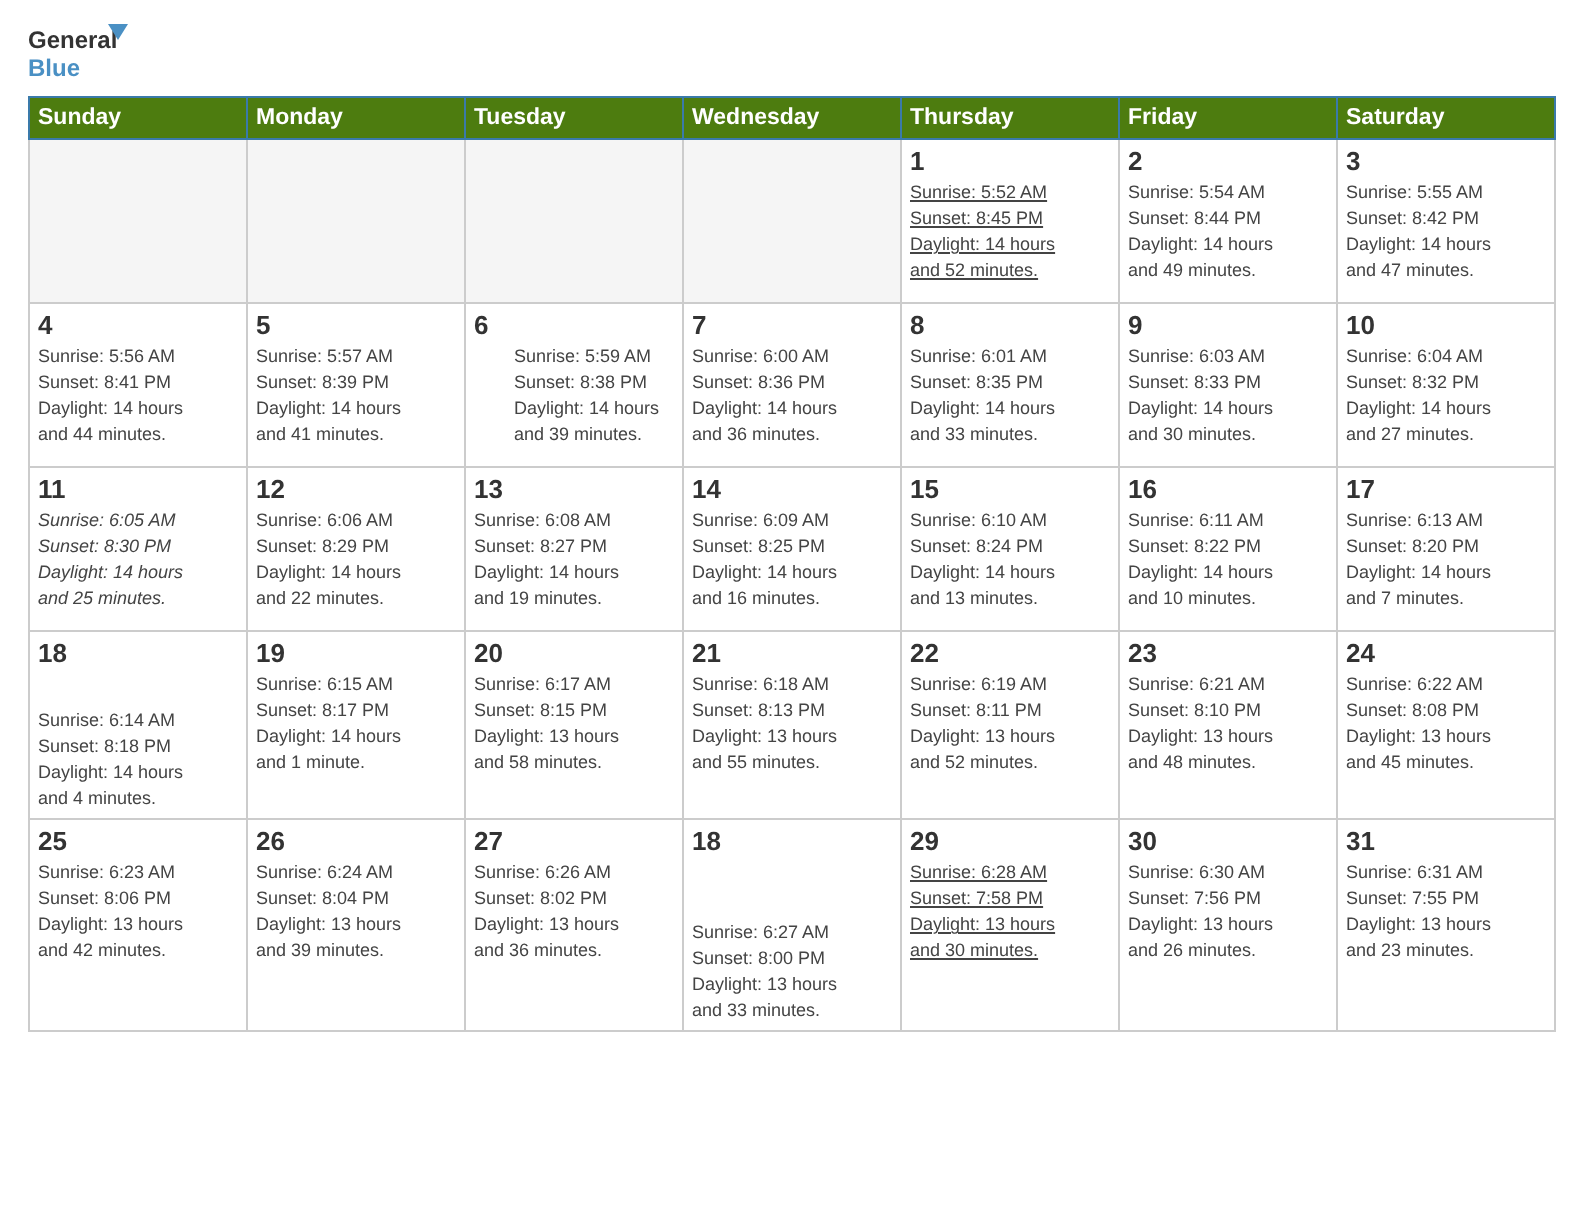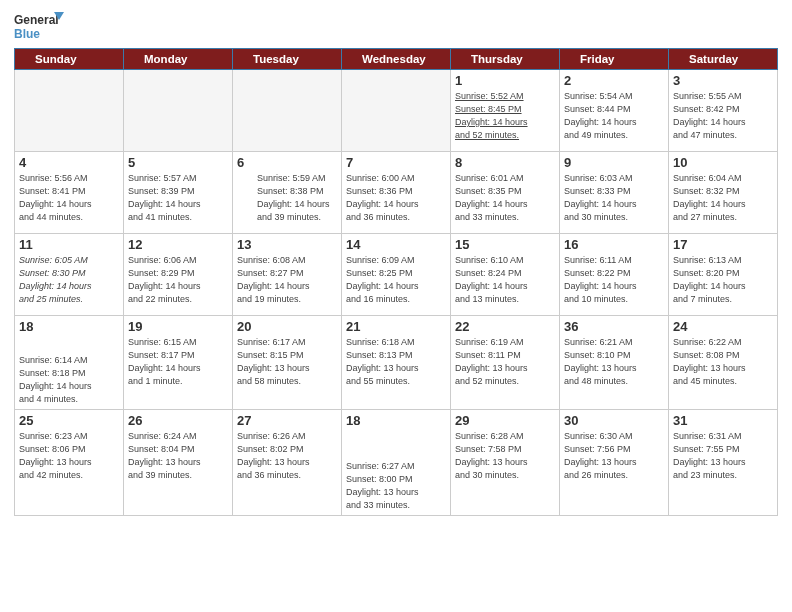--- a/index.html
+++ b/index.html
@@ -43,25 +43,25 @@
       margin-top: 2px;
     }
     .calendar {
       flex: 1;
       border: 1px solid #ccc;
       border-collapse: collapse;
       width: 100%;
       table-layout: fixed;
     }
     .calendar thead tr th {
-      background: #7f1d1d;
+      background: #4d7c0f;
       color: #fff;
       font-size: 11.5px;
       font-weight: bold;
-      padding: 4px 20px;
+      padding: 4px 4px;
       border: 1px solid #3a7aaa;
       text-align: left;
     }
     .calendar tbody tr td {
       border: 1px solid #ccc;
       vertical-align: top;
       padding: 3px 4px;
       font-size: 9.5px;
       color: #333;
       background: #fff;
@@ -273,21 +273,21 @@
 and 55 minutes.</div>
           </td>
           <td>
             <span class="day-number">22</span>
             <div class="day-info" style="white-space: pre-line;">Sunrise: 6:19 AM
 Sunset: 8:11 PM
 Daylight: 13 hours
 and 52 minutes.</div>
           </td>
           <td>
-            <span class="day-number">36</span>
+            <span class="day-number">23</span>
             <div class="day-info" style="white-space: pre-line;">Sunrise: 6:21 AM
 Sunset: 8:10 PM
 Daylight: 13 hours
 and 48 minutes.</div>
           </td>
           <td>
             <span class="day-number">24</span>
             <div class="day-info" style="white-space: pre-line;">Sunrise: 6:22 AM
 Sunset: 8:08 PM
 Daylight: 13 hours
@@ -318,21 +318,21 @@
           </td>
           <td>
             <span class="day-number">18</span>
             <div class="day-info" style="white-space: pre-line; margin-top: 32px;">Sunrise: 6:27 AM
 Sunset: 8:00 PM
 Daylight: 13 hours
 and 33 minutes.</div>
           </td>
           <td>
             <span class="day-number">29</span>
-            <div class="day-info" style="white-space: pre-line;">Sunrise: 6:28 AM
+            <div class="day-info" style="white-space: pre-line; text-decoration: underline;">Sunrise: 6:28 AM
 Sunset: 7:58 PM
 Daylight: 13 hours
 and 30 minutes.</div>
           </td>
           <td>
             <span class="day-number">30</span>
             <div class="day-info" style="white-space: pre-line;">Sunrise: 6:30 AM
 Sunset: 7:56 PM
 Daylight: 13 hours
 and 26 minutes.</div>

